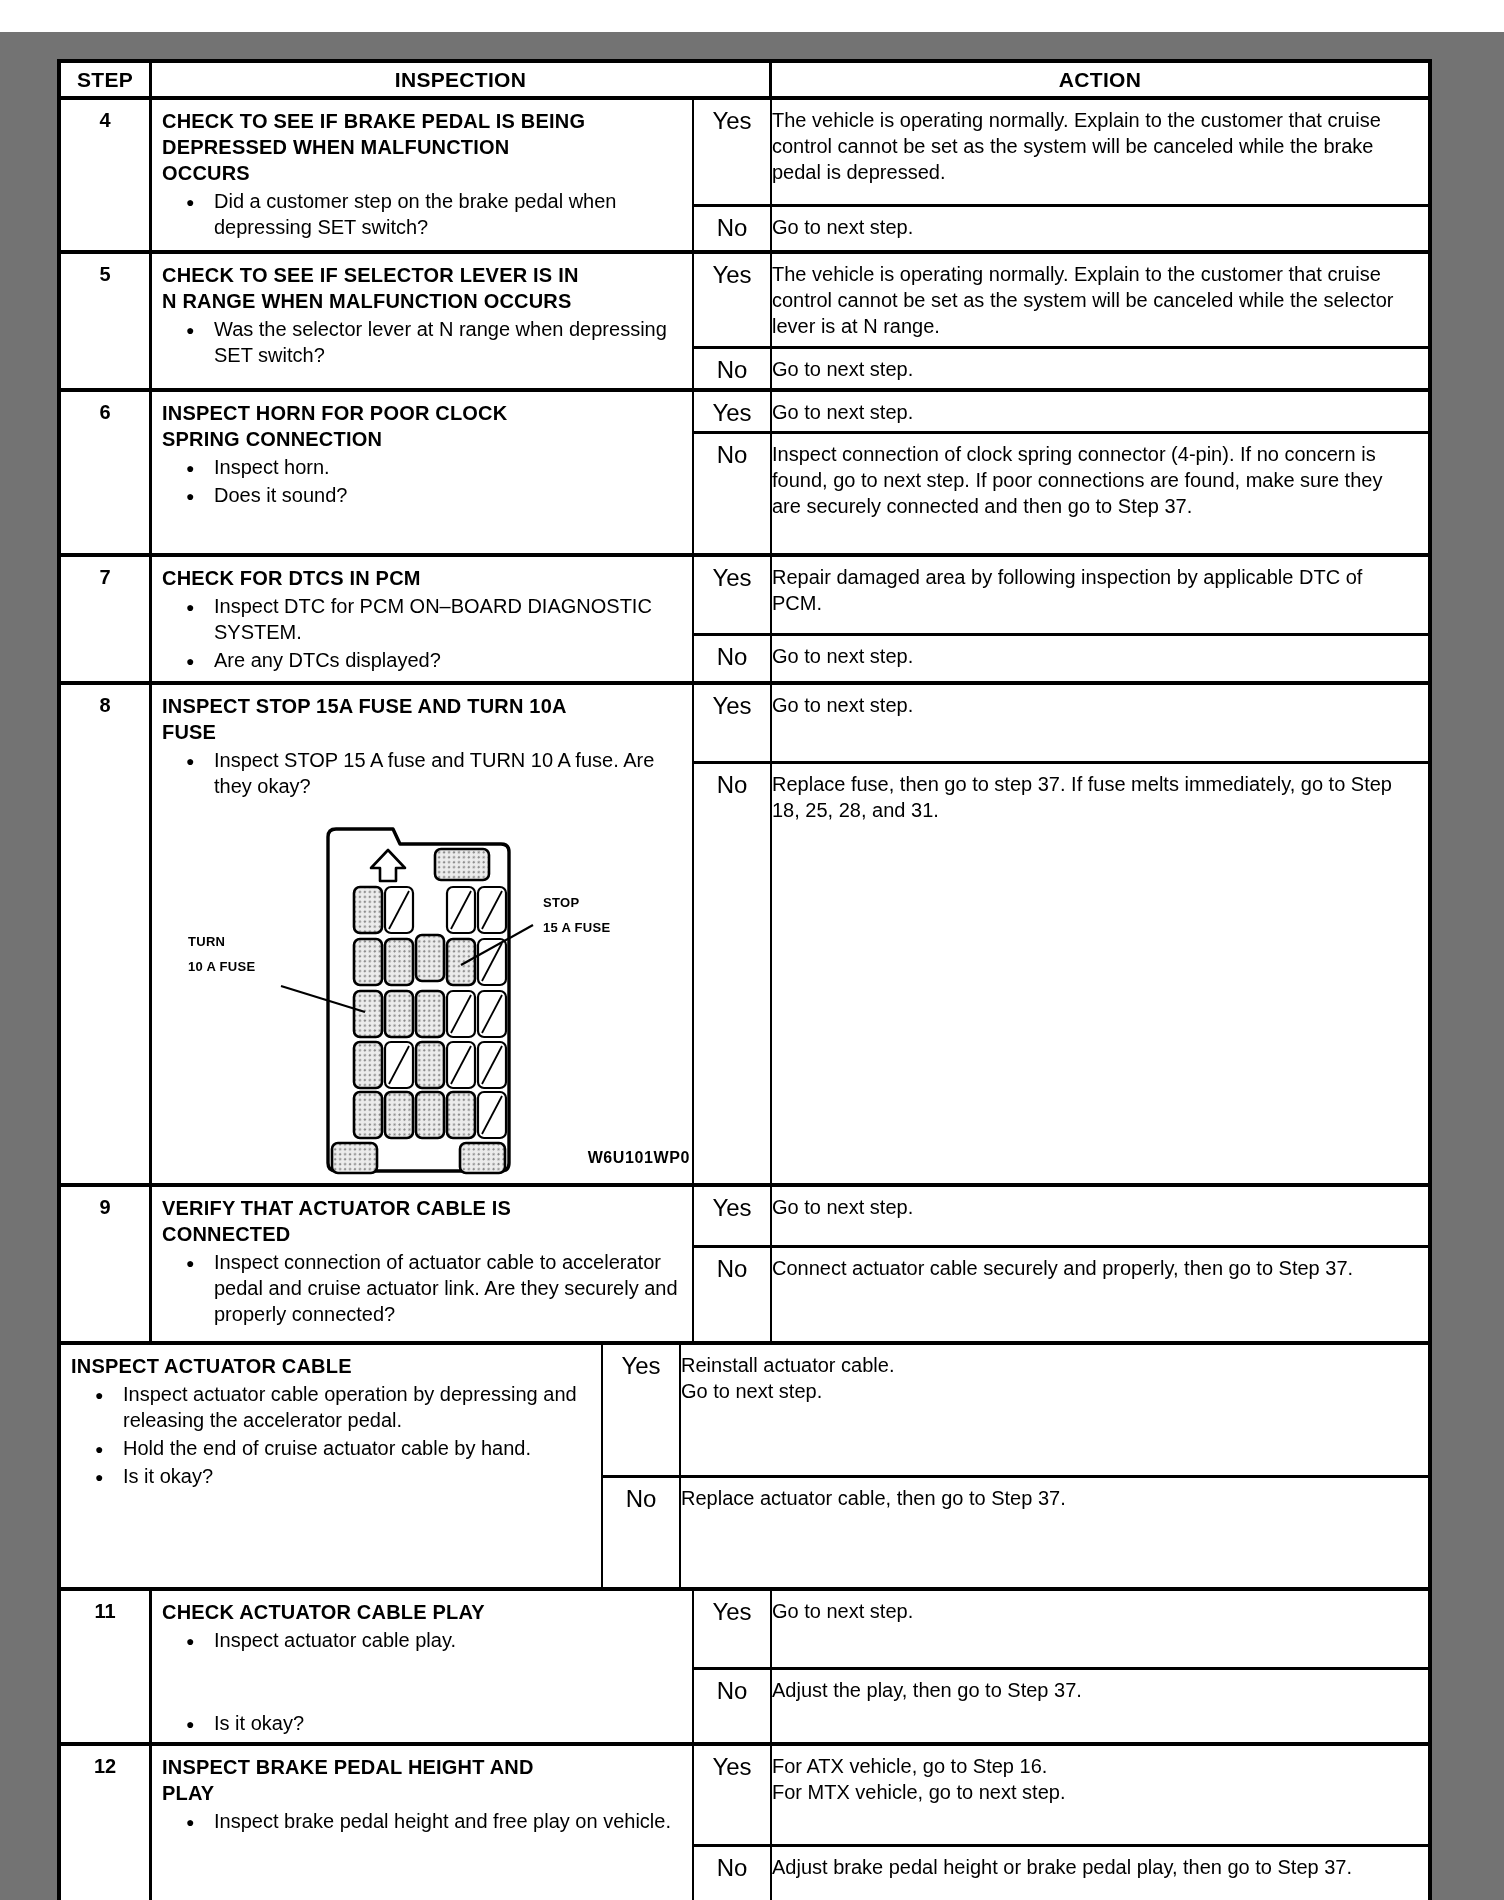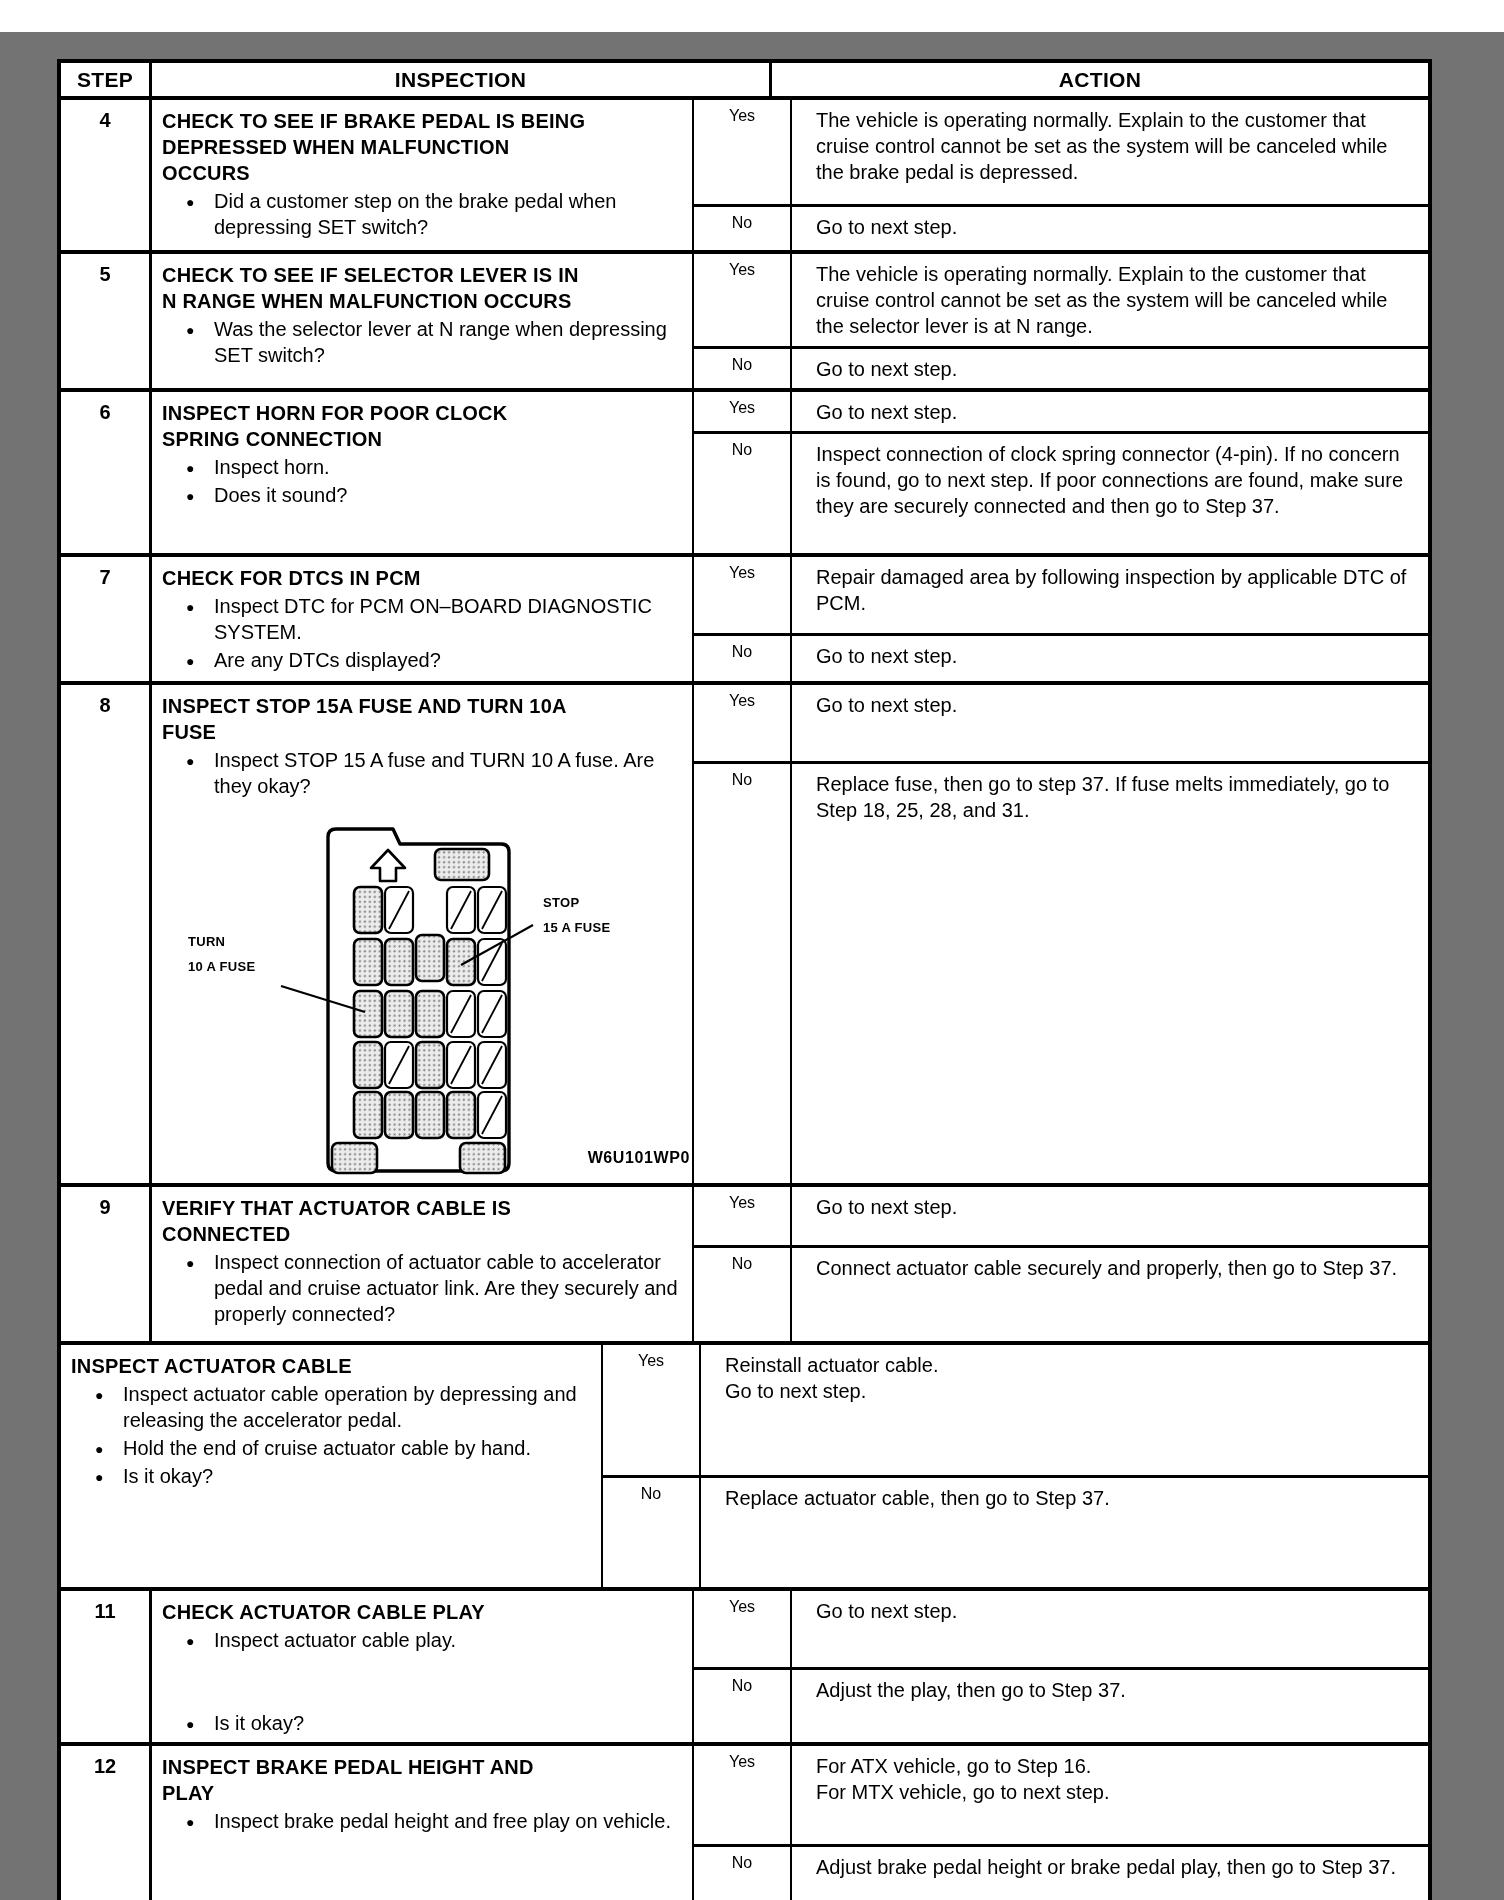--- a/index.html
+++ b/index.html
@@ -20,23 +20,23 @@
           text-align:center;font-weight:700;font-size:20px;padding-top:9px;}
   .c-insp{width:542px;border-right:2px solid #000;box-sizing:border-box;
           padding:8px 12px 6px 10px;font-size:20px;line-height:26px;}
   .c-act{flex:1;display:flex;flex-direction:column;}
   .i-title{font-weight:700;white-space:pre-line;letter-spacing:.2px;}
   .bullet{position:relative;padding-left:52px;margin-top:2px;}
   .dot::before{content:"●";position:absolute;left:24px;top:1px;font-size:14px;}
   .branch{display:flex;box-sizing:border-box;}
   .branch + .branch{border-top:3px solid #000;}
   .branch:last-child{flex:1;}
-  .b-label{width:98px;border-right:2px solid #000;box-sizing:border-box;
-           text-align:center;font-size:16px;padding-top:7px;}
-  .b-act{flex:1;font-size:20px;line-height:26px;padding:7px 16px 6px 24px;white-space:pre-line;}
+  .b-label{width:78px;border-right:2px solid #000;box-sizing:border-box;
+           text-align:center;font-size:24px;padding-top:7px;}
+  .b-act{flex:1;font-size:20px;line-height:26px;padding:7px 16px 6px 0;white-space:pre-line;}
   
   .mh38{min-height:38px}.mh40{min-height:40px}.mh46{min-height:46px}.mh48{min-height:48px}
   .mh58{min-height:58px}.mh74{min-height:74px}.mh76{min-height:76px}.mh92{min-height:92px}
   .mh96{min-height:96px}.mh98{min-height:98px}.mh104{min-height:104px}.mh112{min-height:112px}
   .mh122{min-height:122px}.mh130{min-height:130px}.mh414{min-height:414px}
   .gap55{height:55px}.gap65{height:65px}
   
   .fig{position:relative;width:540px;height:372px;margin:6px 0 0 -10px;}
   .fig svg{position:absolute;left:0;top:0;}
   .fig-label{position:absolute;font-size:13px;line-height:25px;white-space:pre-line;

